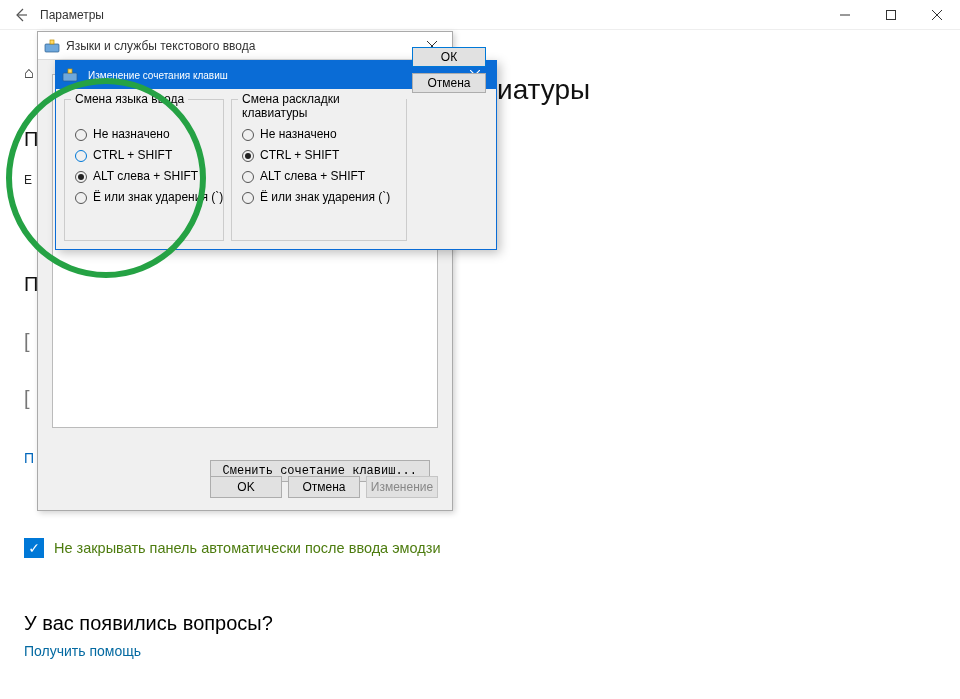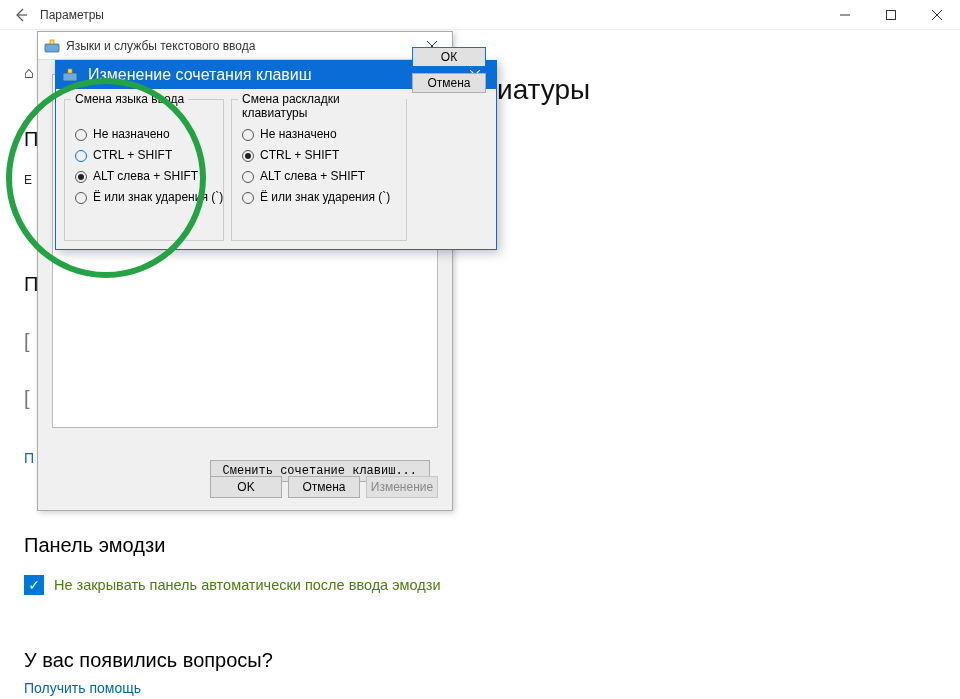--- a/index.html
+++ b/index.html
@@ -189,21 +189,21 @@
   .hotkey-titlebar {
     height: 28px;
     background: #0a6cd6;
     display: flex;
     align-items: center;
     color: #fff;
     padding-left: 6px;
   }
   .hotkey-title {
     flex: 1;
-    font-size: 16px;
+    font-size: 10px;
     margin-left: 4px;
   }
   .hotkey-close {
     width: 42px; height: 28px;
     display: flex; align-items: center; justify-content: center;
     color: #fff;
   }
   .hotkey-body {
     padding: 8px 10px;
     position: relative;
@@ -337,21 +337,20 @@
     <div class="stub-small" style="margin-top:22px;">Е</div>
     <div class="stub-letter" style="margin-top:86px;">П</div>
     <div class="stub-letter" style="margin-top:34px;color:#777">[</div>
     <div class="stub-letter" style="margin-top:34px;color:#777">[</div>
     <div class="ghost-link" style="margin-top:40px;">П</div>
   </div>
 
   <div style="position:absolute; left:497px; top:56px;" class="settings-heading-partial">иатуры</div>
 
   <div style="position:absolute; left:24px; top:520px; right:30px;">
-    <div class="emoji-heading">Панель эмодзи</div>
     <div class="emoji-row">
       <div class="checkbox-box">
         <span class="checkmark">✓</span>
       </div>
       <span class="emoji-label">Не закрывать панель автоматически после ввода эмодзи</span>
     </div>
     <div class="questions-heading">У вас появились вопросы?</div>
     <a class="help-link">Получить помощь</a>
   </div>
 </div>

